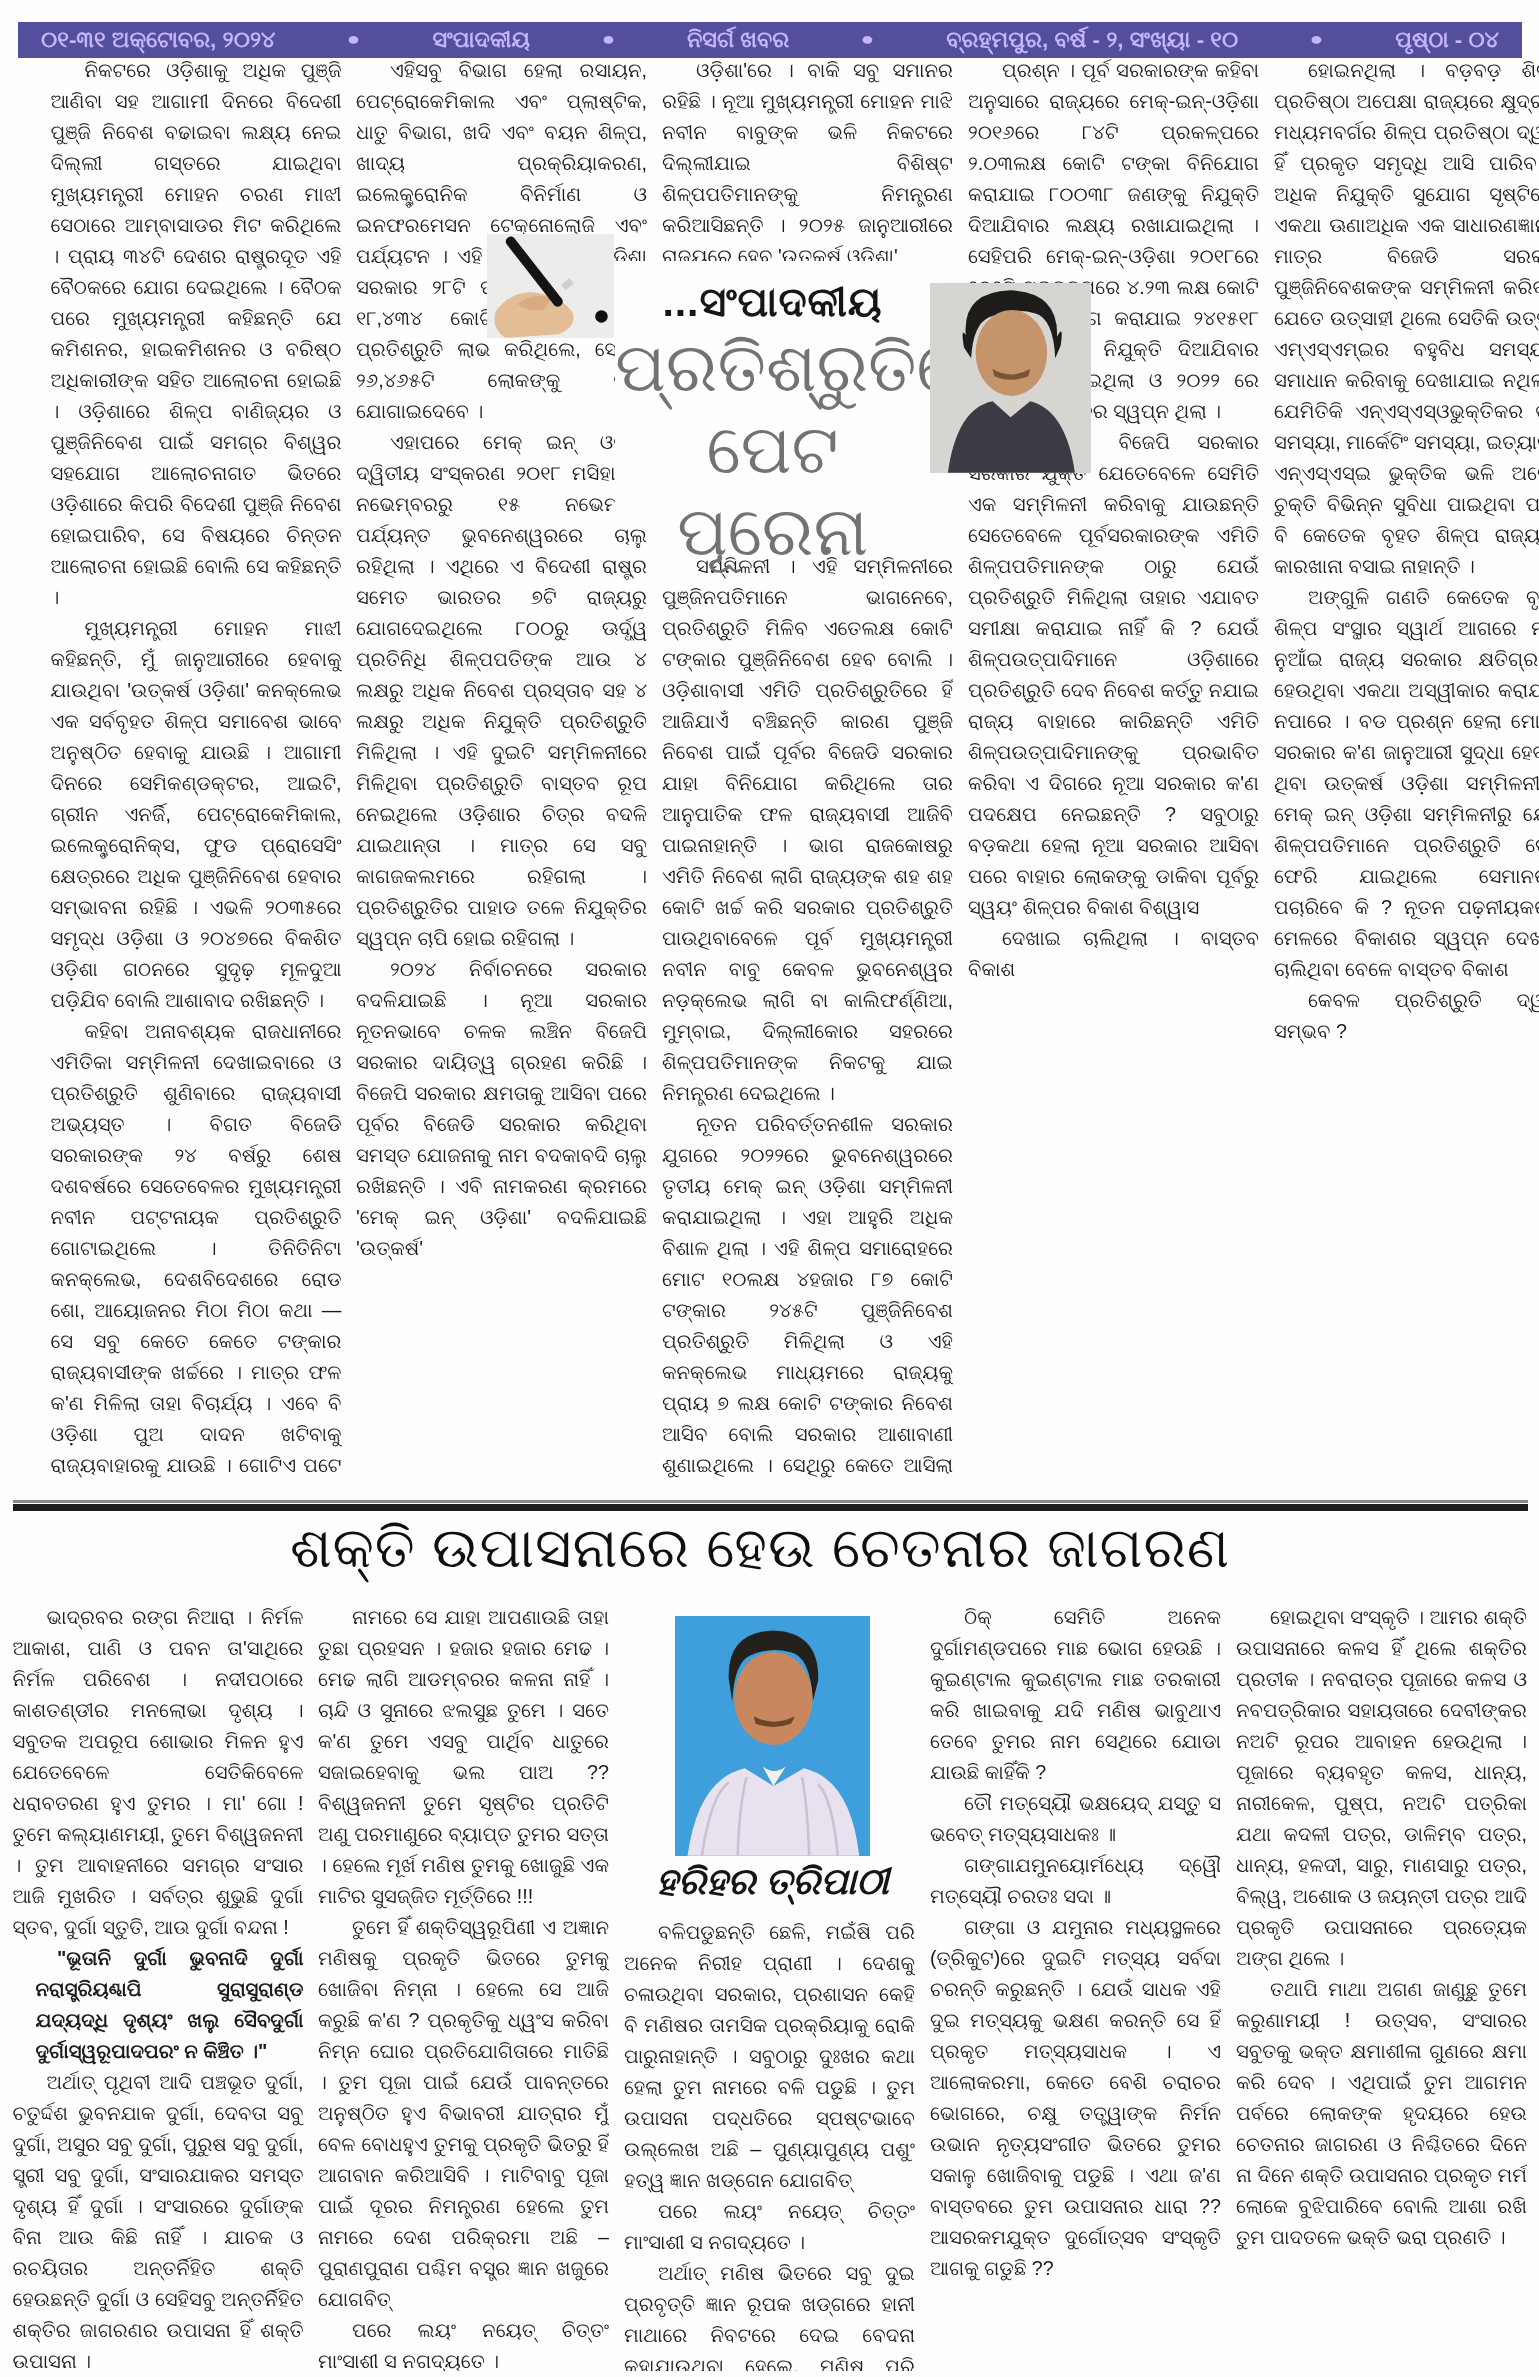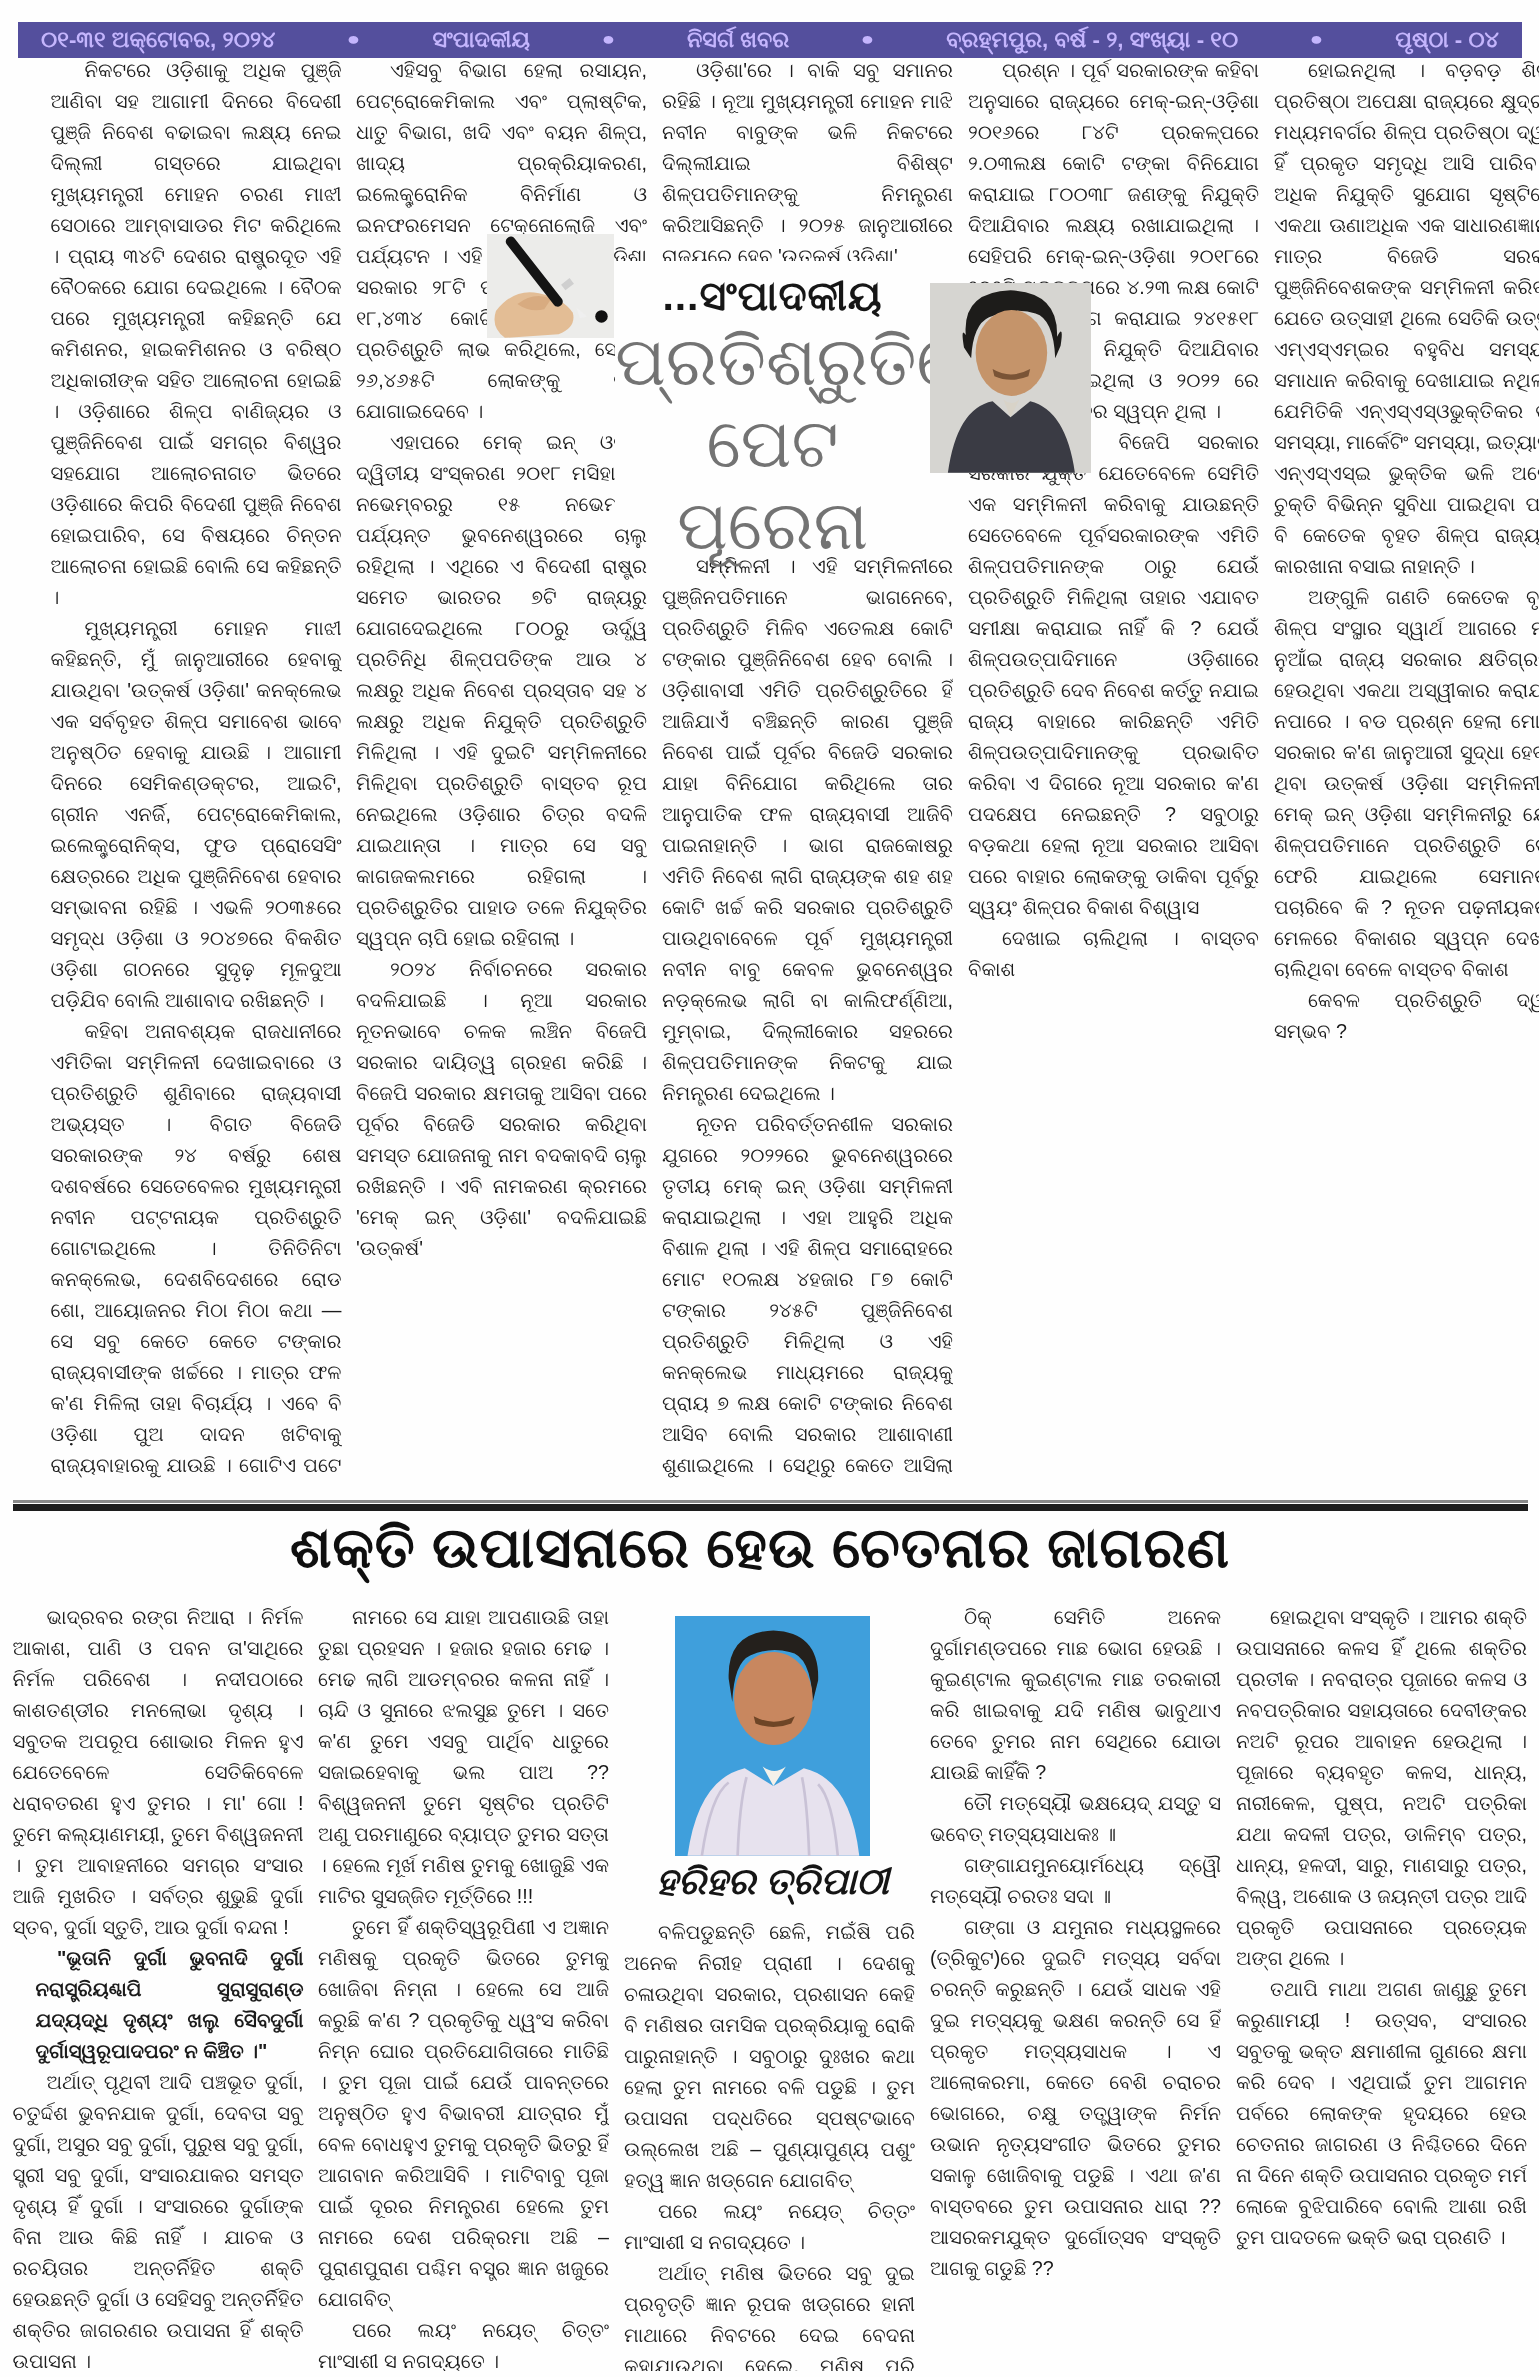--- a/index.html
+++ b/index.html
@@ -33,35 +33,35 @@
   
   .pen-img{
     position:absolute;left:487px;top:234px;width:127px;height:104px;
     background:#ebebe9;overflow:hidden;
   }
   
   .editorial-box{
     position:absolute;left:615px;top:261px;width:315px;height:265px;
     background:#fefefe;text-align:center;
   }
-  .kicker{font-size:41px;font-weight:bold;color:#161616;letter-spacing:0.9px;margin-top:12px;}
+  .kicker{font-size:41px;font-weight:bold;color:#161616;letter-spacing:0.9px;margin-top:18px;}
   .ed-title{font-size:68px;font-weight:normal;color:#737373;line-height:82px;}
   
   .editor-photo{
     position:absolute;left:930px;top:283px;width:161px;height:190px;
     background:#d9d9d7;overflow:hidden;
   }
   
   .divider{
     position:absolute;left:12.5px;top:1500px;width:1515px;height:10.7px;
     background:linear-gradient(#8a8a8a 0 2.7px,#ffffff 2.7px 3.6px,#1d1d1d 3.6px 100%);
   }
   .feature-headline{
     position:absolute;left:0;top:1515px;width:1520px;margin:0;
-    text-align:center;font-size:56px;font-weight:700;color:#0f0f0f;
+    text-align:center;font-size:56px;font-weight:400;color:#0f0f0f;
     letter-spacing:0.9px;
   }
   
   .author-box{
     position:absolute;left:640px;top:1612px;width:265px;
     background:#fefefe;text-align:center;font-style:italic;
   }
   .author-photo{
     width:195px;height:240px;margin:3.6px auto 5.4px auto;
     background:#3f9fdc;overflow:hidden;

